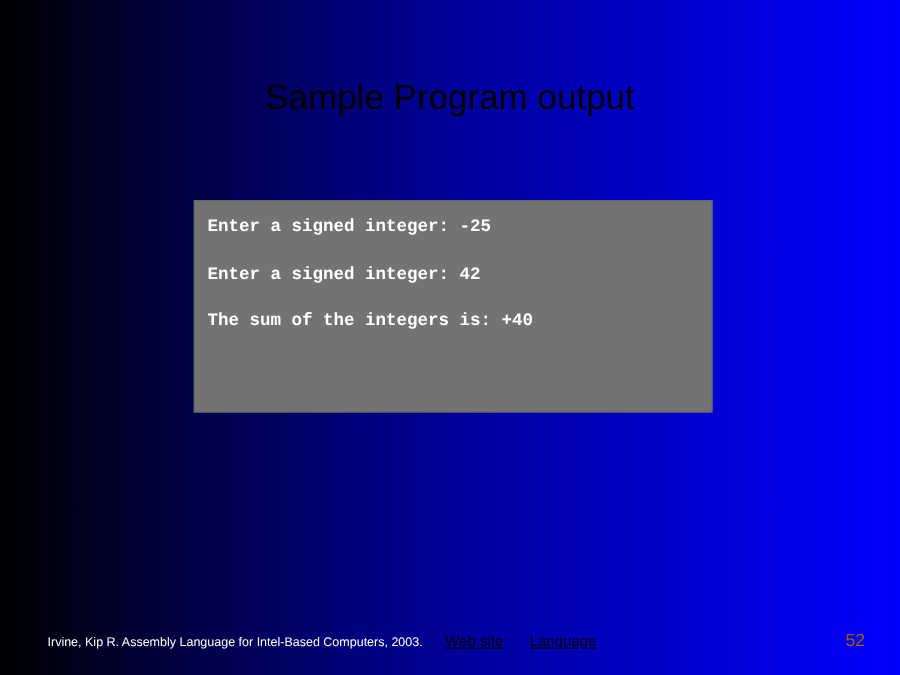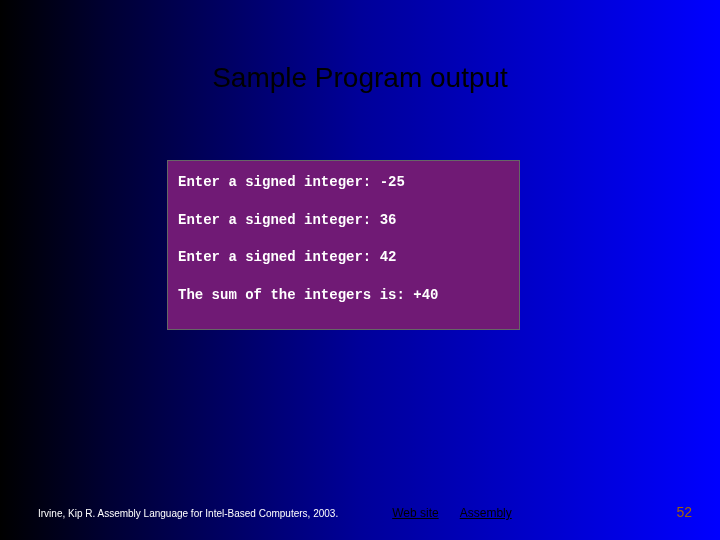--- a/index.html
+++ b/index.html
@@ -20,48 +20,46 @@
       font-size: 28px;
       font-weight: normal;
       text-align: center;
       padding-top: 18px;
       margin-top: 44px;
     }
     .console-box {
       position: absolute;
       left: 155px;
       top: 160px;
-      width: 353px;
+      width: 415px;
       height: 170px;
-      background: #701a75;
+      background: #737373;
       border: 1px solid #666666;
       padding: 12px 10px;
       font-family: "Courier New", monospace;
       color: #ffffff;
       font-size: 14px;
       font-weight: bold;
       line-height: 1.4;
-      margin-left: 12px;
     }
     .console-line {
       margin-bottom: 18px;
     }
     .console-line:last-child {
       margin-bottom: 0;
     }
     .footer {
       position: absolute;
       bottom: 20px;
       left: 0;
       width: 100%;
       padding: 0 28px 0 38px;
       display: flex;
       align-items: baseline;
       font-size: 11px;
-      gap: 36px;
     }
     .citation {
       color: #ffffff;
       font-size: 10px;
     }
     .links {
       margin-left: 18px;
     }
     .links a {
       color: #000000;
@@ -75,25 +73,24 @@
       font-size: 14px;
     }
   </style>
 </head>
 <body>
 
 <h1 class="title">Sample Program output</h1>
 
 <div class="console-box">
   <div class="console-line">Enter a signed integer: -25</div>
-  <div class="console-line">Enter a signed integer: 36</div>
   <div class="console-line">Enter a signed integer: 42</div>
   <div class="console-line">The sum of the integers is: +40</div>
 </div>
 
 <div class="footer">
   <span class="citation">Irvine, Kip R. Assembly Language for Intel-Based Computers, 2003.</span>
   <span class="links">
     <a>Web site</a>
-    <a>Assembly</a>
+    <a>Language</a>
   </span>
   <span class="page-number">52</span>
 </div>
 
 </body></html>

